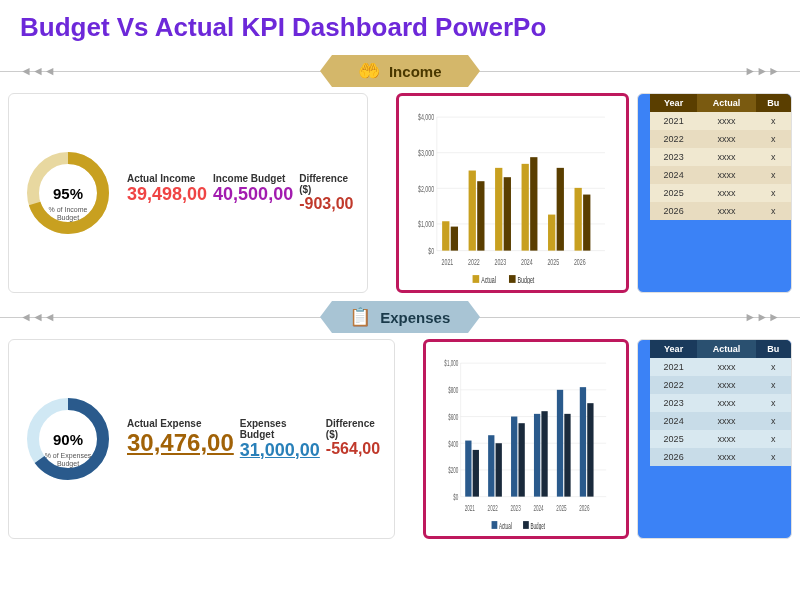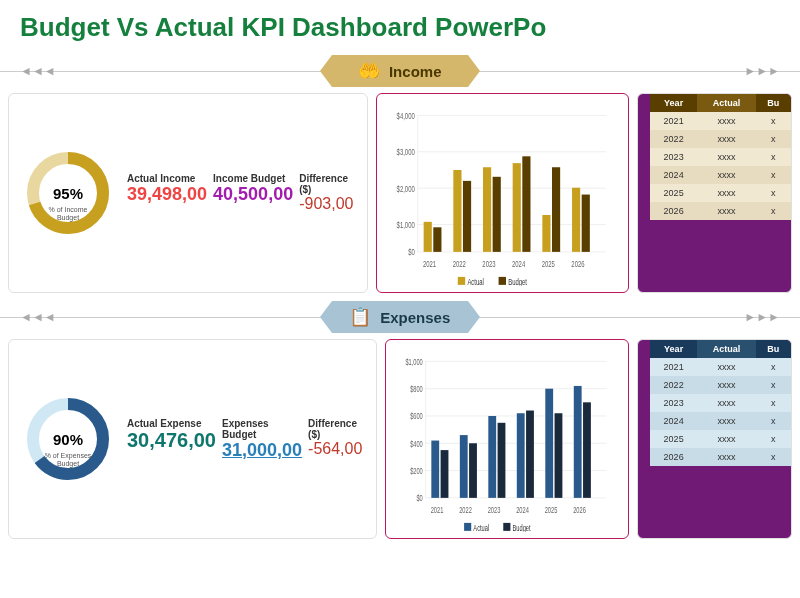--- a/index.html
+++ b/index.html
@@ -8,21 +8,21 @@
       background: #fff;
       width: 800px;
       height: 598px;
       overflow: hidden;
       position: relative;
     }
 
     .page-title {
       font-size: 26px;
       font-weight: 700;
-      color: #15803d;
+      color: #6d28d9;
       padding: 12px 20px 6px 20px;
       letter-spacing: 0;
     }
 
     
     .section-banner {
       display: flex;
       align-items: center;
       justify-content: center;
       position: relative;
@@ -116,44 +116,45 @@
       text-align: center;
       font-size: 7px;
       color: #555;
       white-space: nowrap;
       line-height: 1.2;
     }
 
     .kpi-stats { display: flex; flex-direction: row; gap: 6px; }
     .kpi-stat-label { font-size: 10px; font-weight: 600; color: #333; }
     .kpi-stat-value-income { font-size: 18px; font-weight: 700; color: #ef4444; }
-    .kpi-stat-value-diff { font-size: 16px; font-weight: 400; color: #c0392b; }
+    .kpi-stat-value-diff { font-size: 16px; font-weight: 700; color: #c0392b; }
     .kpi-stat-value-budget { font-size: 18px; font-weight: 700; color: #a21caf; }
-    .kpi-stat-value-expenses { font-size: 20px; font-weight: 700; color: #0f766e; }
+    .kpi-stat-value-expenses { font-size: 24px; font-weight: 700; color: #a16207; text-decoration: underline; }
     .kpi-stat-value-exp-budget { font-size: 18px; font-weight: 700; color: #2980b9; text-decoration: underline; }
 
     
     .chart-card {
       background: #fff;
-      border: 1px solid #be185d;
+      border: 3px solid #be185d;
       border-radius: 6px;
       flex: 1;
       padding: 10px 14px 6px 14px;
       display: flex;
       flex-direction: column;
+      margin-left: 20px;
     }
 
     .chart-area {
       flex: 1;
       position: relative;
     }
 
     
     .table-card {
-      background: #701a75;
+      background: #3b82f6;
       border: 1px solid #e0e0e0;
       border-radius: 6px;
       flex: 0 0 155px;
       overflow: hidden;
       font-size: 9px;
       padding-left: 12px;
     }
     .table-card table {
       width: 100%;
       border-collapse: collapse;

